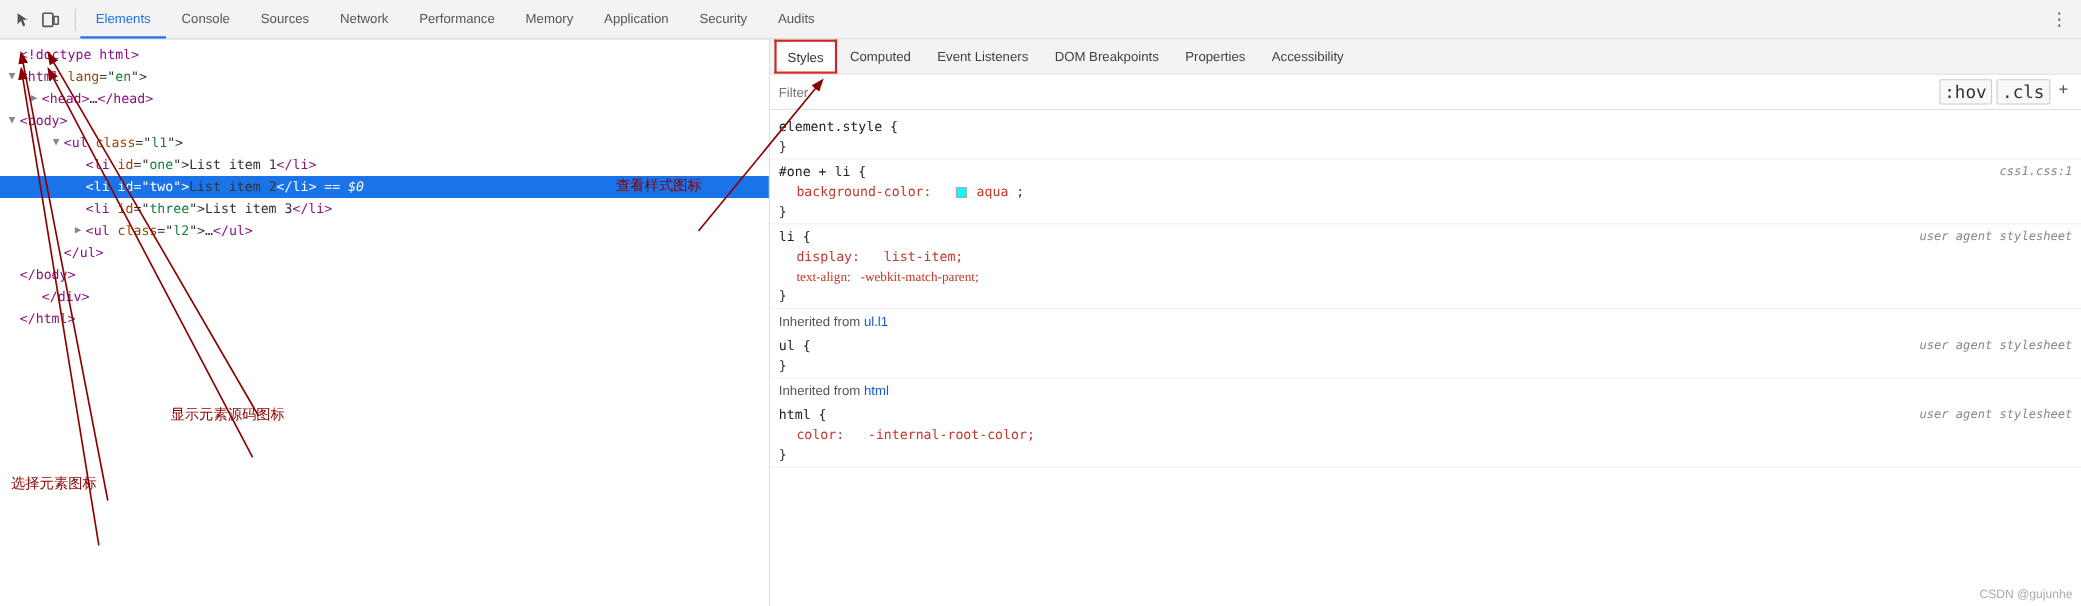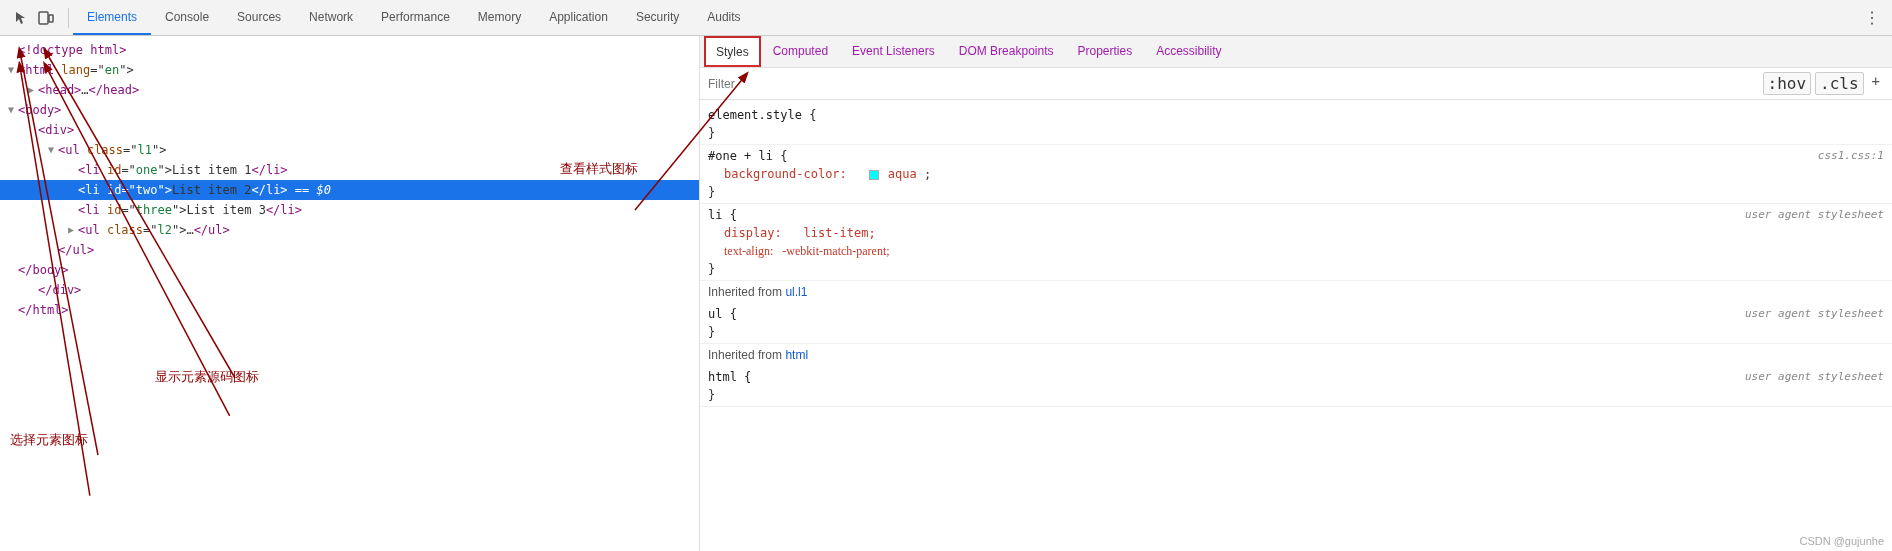--- a/index.html
+++ b/index.html
@@ -149,21 +149,21 @@
       height: 32px;
       padding: 0 4px;
     }
     .styles-tab {
       display: flex;
       align-items: center;
       padding: 0 12px;
       height: 100%;
       cursor: pointer;
       font-size: 12px;
-      color: #a21caf;
+      color: #404040;
       font-family: Arial, sans-serif;
       border-bottom: 2px solid transparent;
     }
     .styles-tab.active {
       color: #333;
       border-bottom: 2px solid #d32f2f;
       background: #fff;
     }
     .styles-tab-border {
       border: 2px solid #c62828;
@@ -316,25 +316,20 @@
         <span class="tag">&lt;head&gt;</span>
         <span>…</span>
         <span class="tag">&lt;/head&gt;</span>
       </div>
 
       <div class="dom-line">
         <span class="triangle">▼</span>
         <span class="tag">&lt;body&gt;</span>
       </div>
 
-      <div class="dom-line">
-        <span style="display:inline-block;width:20px"></span>
-        <span class="triangle"></span>
-        <span class="tag">&lt;div&gt;</span>
-      </div>
 
       <div class="dom-line">
         <span style="display:inline-block;width:40px"></span>
         <span class="triangle">▼</span>
         <span class="tag">&lt;ul</span>
         <span>&nbsp;</span>
         <span class="attr-name">class</span>
         <span>="</span>
         <span class="attr-value">l1</span>
         <span>"&gt;</span>
@@ -507,20 +502,25 @@
 
       <div class="inherited-from">
         Inherited from <a class="inherited-link" href="#">html</a>
       </div>
 
       <div class="style-rule">
         <div>
           <span class="selector">html {</span>
           <span class="rule-source" style="font-style:italic; color:#888; font-size:11px;">user agent stylesheet</span>
         </div>
+        <div style="padding-left:16px;">
+          <span class="prop-name">color:</span>
+          <span>&nbsp;</span>
+          <span class="prop-value">-internal-root-color;</span>
+        </div>
         <div><span class="brace">}</span></div>
       </div>
 
     </div>
   </div>
 </div>
 
 <div style="position:fixed; top:160px; left:560px; color:#8b0000; font-size:13px; font-family:'Microsoft YaHei',Arial,sans-serif; pointer-events:none;">查看样式图标</div>
 
 <svg style="position:fixed;top:0;left:0;width:1892px;height:551px;pointer-events:none;">

